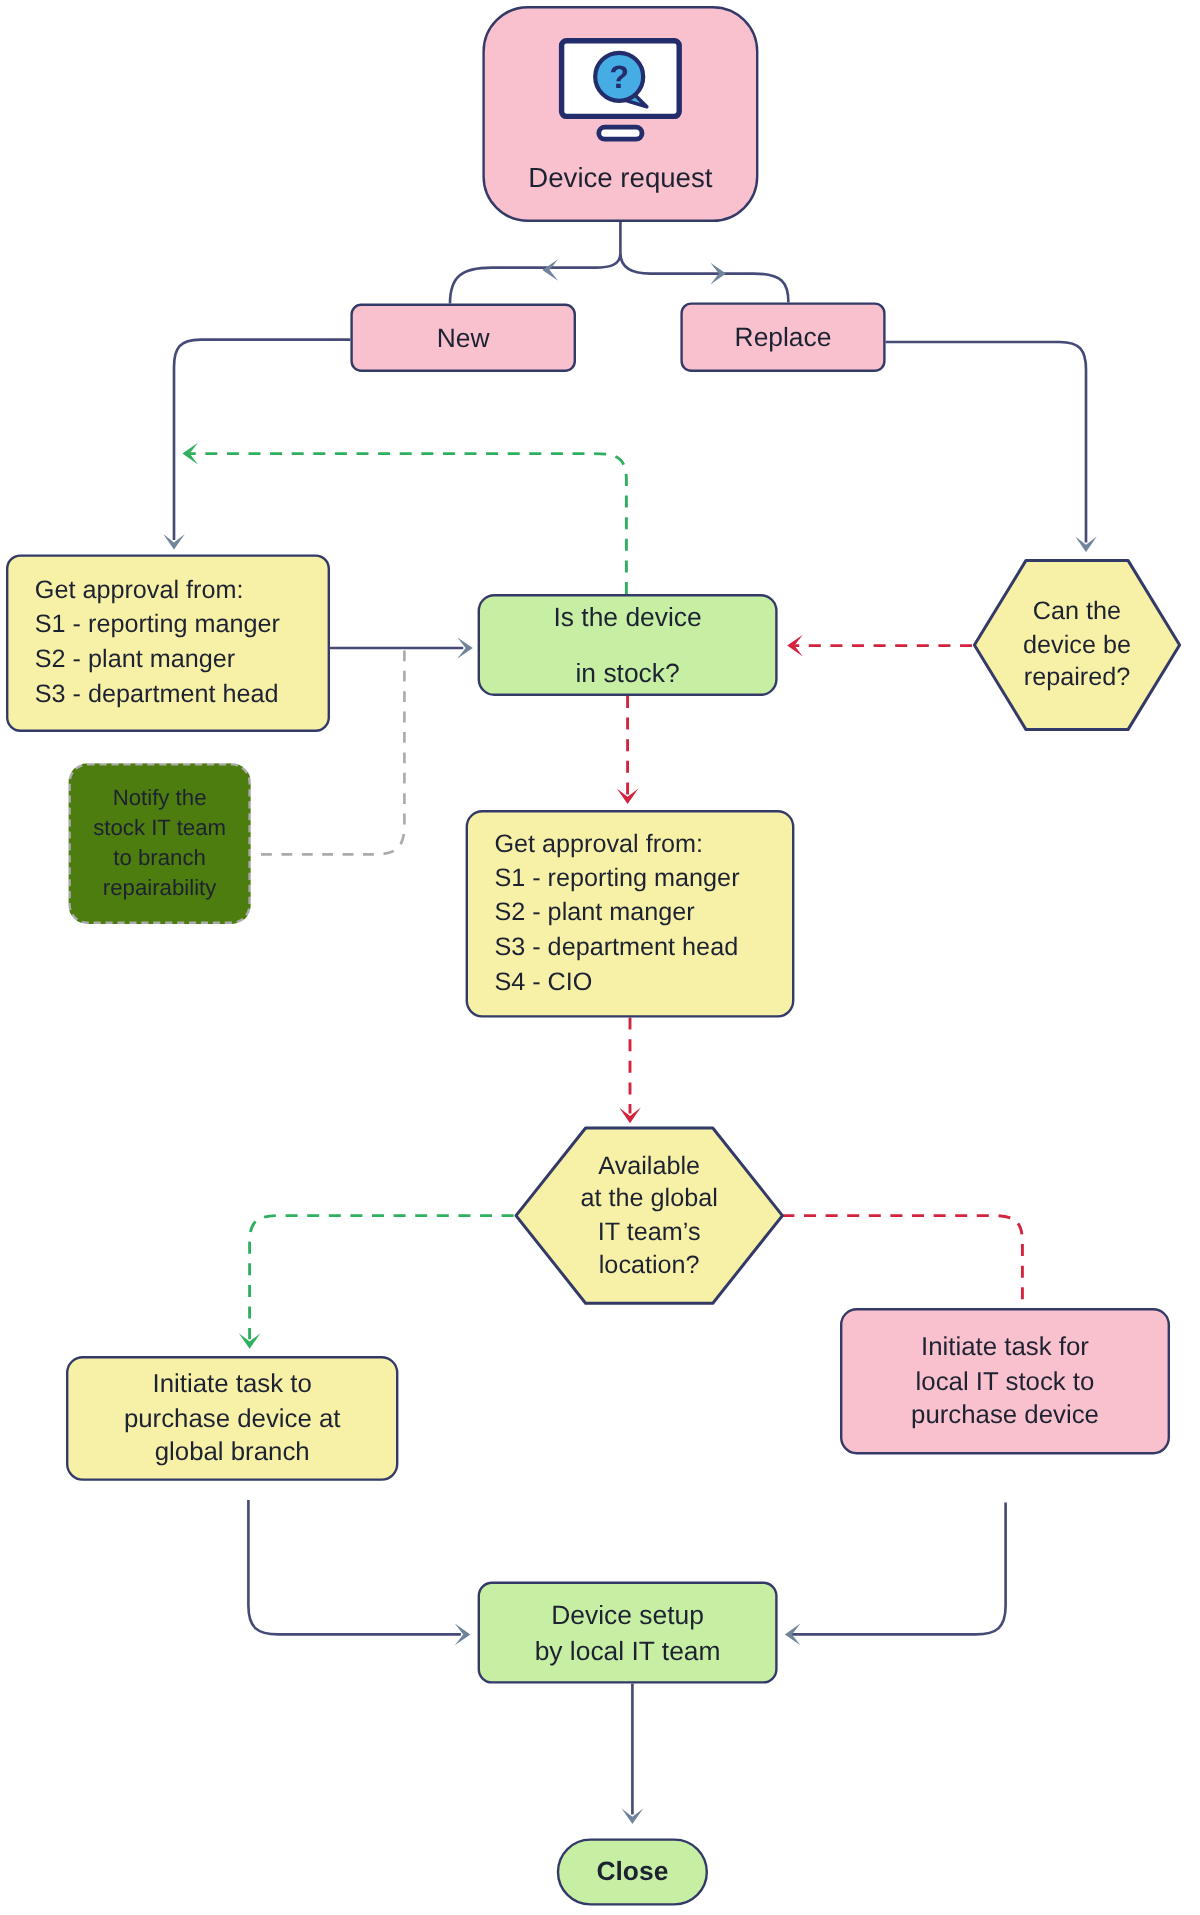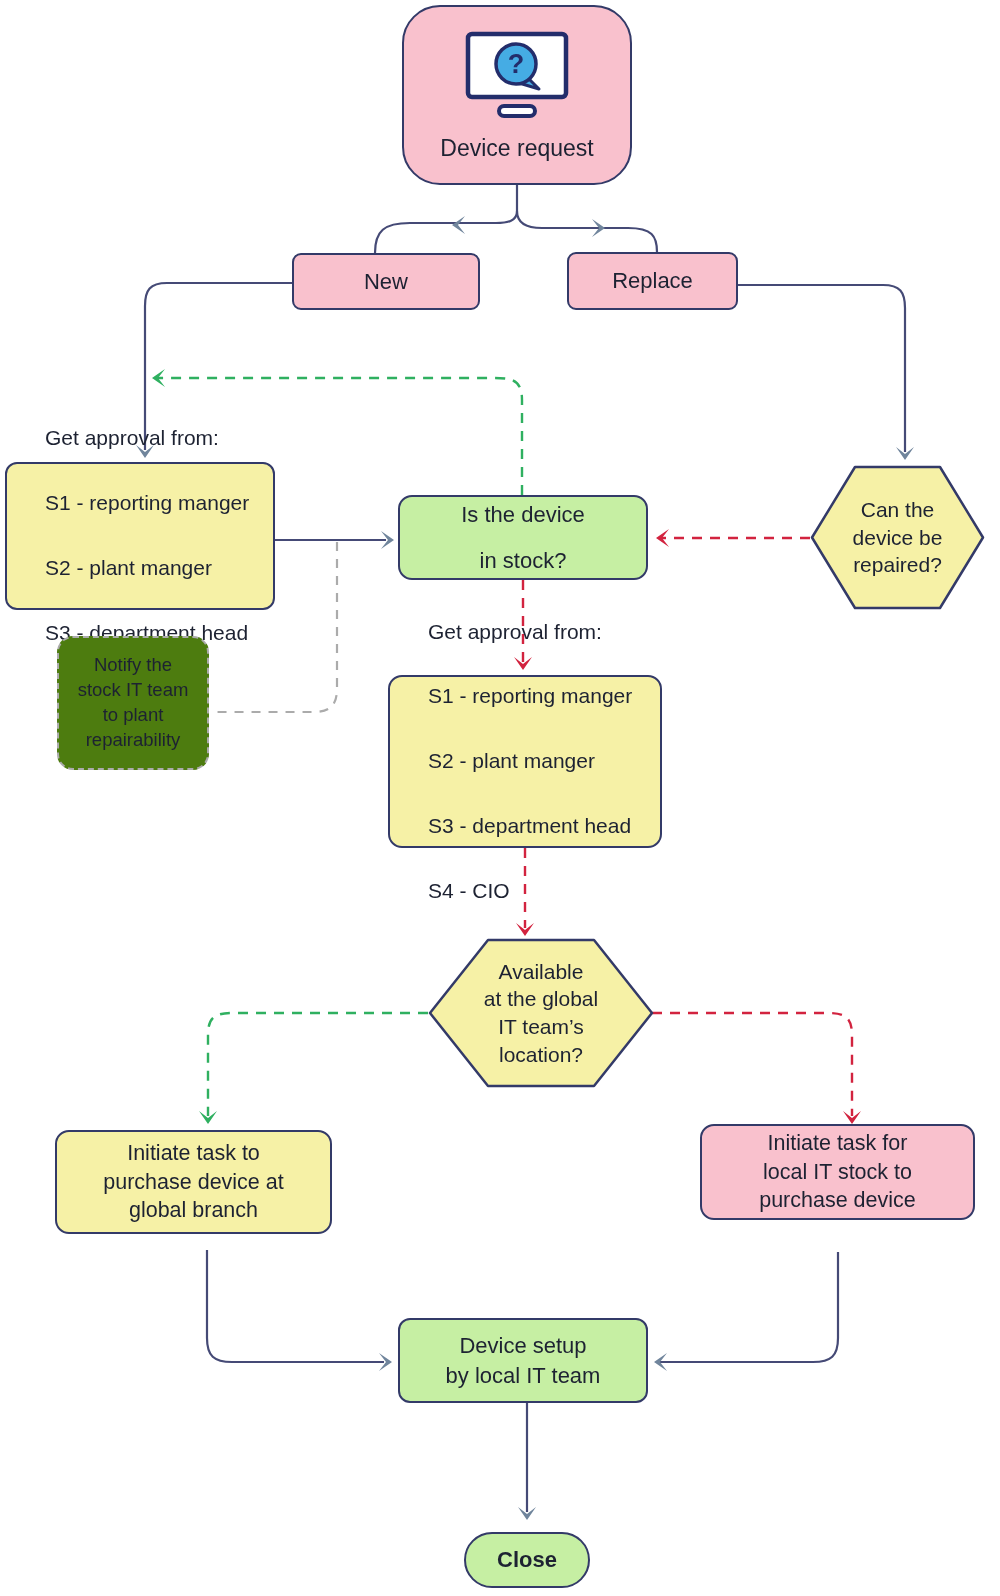--- a/index.html
+++ b/index.html
@@ -7,21 +7,21 @@
   .canvas{position:relative;width:1000px;height:1596px;background:#ffffff;overflow:hidden;}
   .edges{position:absolute;left:0;top:0;width:1000px;height:1596px;}
   .node{position:absolute;box-sizing:border-box;display:flex;flex-direction:column;
         align-items:center;justify-content:center;text-align:center;
         border:2px solid #333a68;line-height:1.32;}
   .pink{background:#f9c1cd;}
   .yellow{background:#f6f1a6;}
   .green{background:#c6efa3;}
   .rounded{border-radius:12px;}
   .label{font-size:22px;}
-  .list{align-items:flex-start;text-align:left;padding-left:38px;font-size:21px;line-height:1.37;gap:36px;}
+  .list{align-items:flex-start;text-align:left;padding-left:22px;font-size:21px;line-height:1.37;}
   .hexwrap{position:absolute;}
   .hexwrap svg{position:absolute;left:0;top:0;}
   .hextext{position:absolute;left:0;top:0;width:100%;height:100%;display:flex;
            flex-direction:column;align-items:center;justify-content:center;
            font-size:21px;line-height:1.32;}
   .notify{background:#4d7c0f;border:2px dashed #ababab;border-radius:16px;font-size:18.5px;line-height:1.35;}
   .pill{border-radius:28px;font-weight:bold;font-size:22px;}
   .devreq{border-radius:38px;justify-content:flex-start;padding-top:24px;}
   .devreq .label{margin-top:14px;font-size:23px;}
 </style>
@@ -111,21 +111,21 @@
     <div class="hextext">
       <div>Can the</div>
       <div>device be</div>
       <div>repaired?</div>
     </div>
   </div>
 
   <div class="node notify" style="left:57px;top:636px;width:152px;height:134px;">
     <div>Notify the</div>
     <div>stock IT team</div>
-    <div>to plant</div>
+    <div>to branch</div>
     <div>repairability</div>
   </div>
 
   <div class="node yellow rounded list" style="left:388px;top:675px;width:274px;height:173px;border-radius:14px;">
     <div>Get approval from:</div>
     <div>S1 - reporting manger</div>
     <div>S2 - plant manger</div>
     <div>S3 - department head</div>
     <div>S4 - CIO</div>
   </div>
@@ -141,21 +141,21 @@
       <div>location?</div>
     </div>
   </div>
 
   <div class="node yellow rounded label" style="left:55px;top:1130px;width:277px;height:104px;border-radius:14px;font-size:21.5px;">
     <div>Initiate task to</div>
     <div>purchase device at</div>
     <div>global branch</div>
   </div>
 
-  <div class="node pink rounded label" style="left:700px;top:1124px;width:275px;height:96px;border-radius:14px;font-size:21.5px;align-items:center;">
+  <div class="node pink rounded label" style="left:700px;top:1090px;width:275px;height:122px;border-radius:14px;font-size:21.5px;align-items:center;">
     <div>Initiate task for</div>
     <div>local IT stock to</div>
     <div>purchase device</div>
   </div>
 
   <div class="node green rounded label" style="left:398px;top:1318px;width:250px;height:85px;border-radius:12px;">
     <div>Device setup</div>
     <div>by local IT team</div>
   </div>
 

